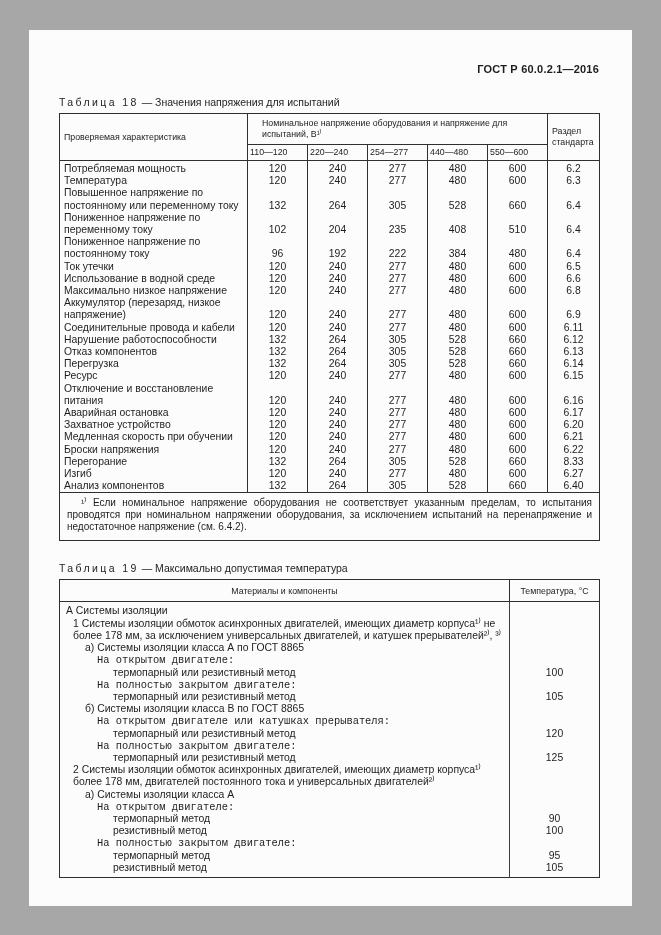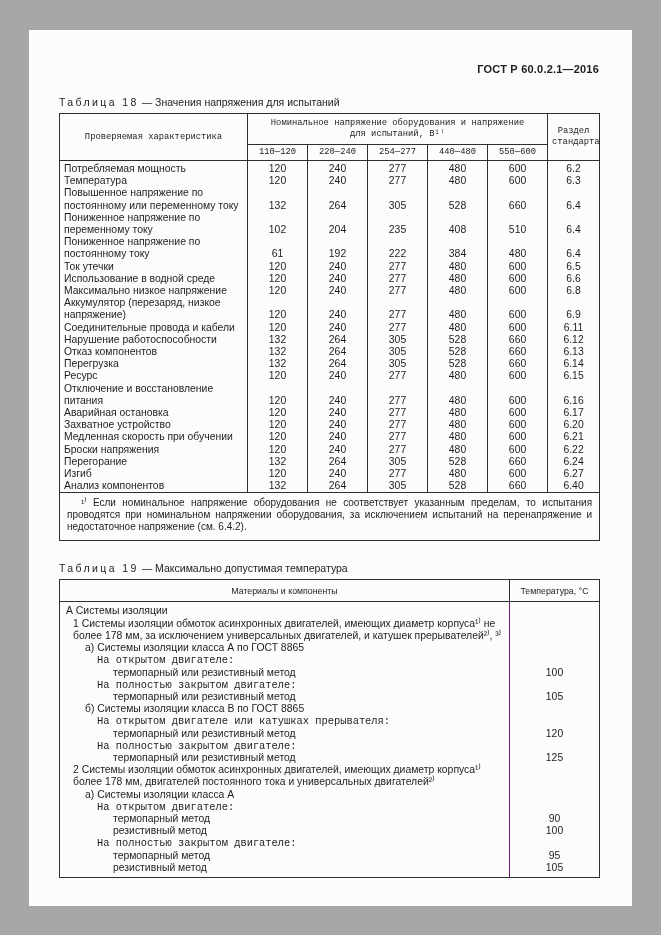--- a/index.html
+++ b/index.html
@@ -7,22 +7,22 @@
   body { font-family:"Liberation Sans", sans-serif; color:#1d1d1d; }
   .canvas { width:661px; height:935px; background:#a7a7a7; position:relative; overflow:hidden; }
   .page { position:absolute; left:29px; top:30px; width:603px; height:876px; background:#fcfcfc;
           padding:33px 33px 0 30px; overflow:hidden; }
   .doc-header { text-align:right; font-weight:bold; font-size:11px; letter-spacing:.2px; }
   .caption { font-size:10.5px; margin-top:21px; margin-bottom:5px; }
   .caption .spaced { letter-spacing:2.4px; }
   table { border-collapse:collapse; table-layout:fixed; width:540px; border:1px solid #2f2f2f; }
   th, td { font-weight:normal; }
   
-  .t18 th { border:1px solid #2f2f2f; font-size:8.8px; line-height:1.25; text-align:center;
-            vertical-align:middle; padding:2px 4px;font-family:Liberation Mono, monospace; }
+  .t18 th { border:1px solid #2f2f2f; font-size:8.8px; line-height:1.25; text-align:left;
+            vertical-align:middle; padding:2px 4px; }
   .t18 .c-group { height:31px; padding:2px 14px; }
   .t18 .c-volt { height:16px; padding:1px 2px; }
   .t18 tbody td { font-size:10.4px; line-height:12.2px; border-left:1px solid #2f2f2f;
                   border-right:1px solid #2f2f2f; padding:0 3px; }
   .t18 tbody .cell-name { text-align:left; vertical-align:top; border-left:none; padding-left:4px; }
   .t18 tbody .cell-val { text-align:center; vertical-align:bottom; }
   .t18 tbody .cell-sect { text-align:center; vertical-align:bottom; border-right:none; }
   .t18 tbody tr:first-child td { padding-top:2px; }
   .t18 tfoot td { border-top:1px solid #2f2f2f; font-size:10px; line-height:12px;
                   text-align:justify; padding:4px 7px 7px 7px; text-indent:14px; }
@@ -111,21 +111,21 @@
             <td class="cell-name">Пониженное напряжение по переменному току</td>
             <td class="cell-val">102</td>
             <td class="cell-val">204</td>
             <td class="cell-val">235</td>
             <td class="cell-val">408</td>
             <td class="cell-val">510</td>
             <td class="cell-sect">6.4</td>
           </tr>
           <tr>
             <td class="cell-name">Пониженное напряжение по постоянному току</td>
-            <td class="cell-val">61</td>
+            <td class="cell-val">96</td>
             <td class="cell-val">192</td>
             <td class="cell-val">222</td>
             <td class="cell-val">384</td>
             <td class="cell-val">480</td>
             <td class="cell-sect">6.4</td>
           </tr>
           <tr>
             <td class="cell-name">Ток утечки</td>
             <td class="cell-val">120</td>
             <td class="cell-val">240</td>
@@ -251,21 +251,21 @@
             <td class="cell-val">600</td>
             <td class="cell-sect">6.22</td>
           </tr>
           <tr>
             <td class="cell-name">Перегорание</td>
             <td class="cell-val">132</td>
             <td class="cell-val">264</td>
             <td class="cell-val">305</td>
             <td class="cell-val">528</td>
             <td class="cell-val">660</td>
-            <td class="cell-sect">6.24</td>
+            <td class="cell-sect">8.33</td>
           </tr>
           <tr>
             <td class="cell-name">Изгиб</td>
             <td class="cell-val">120</td>
             <td class="cell-val">240</td>
             <td class="cell-val">277</td>
             <td class="cell-val">480</td>
             <td class="cell-val">600</td>
             <td class="cell-sect">6.27</td>
           </tr>

